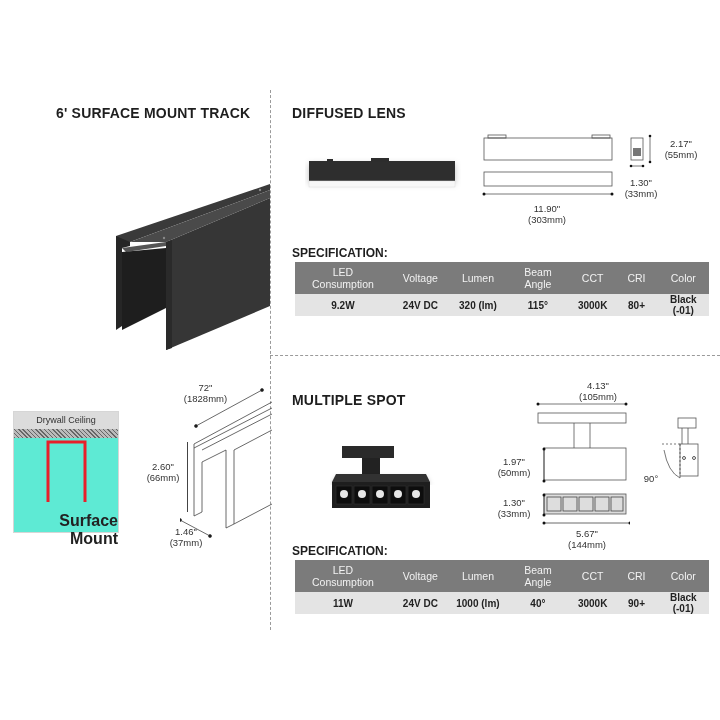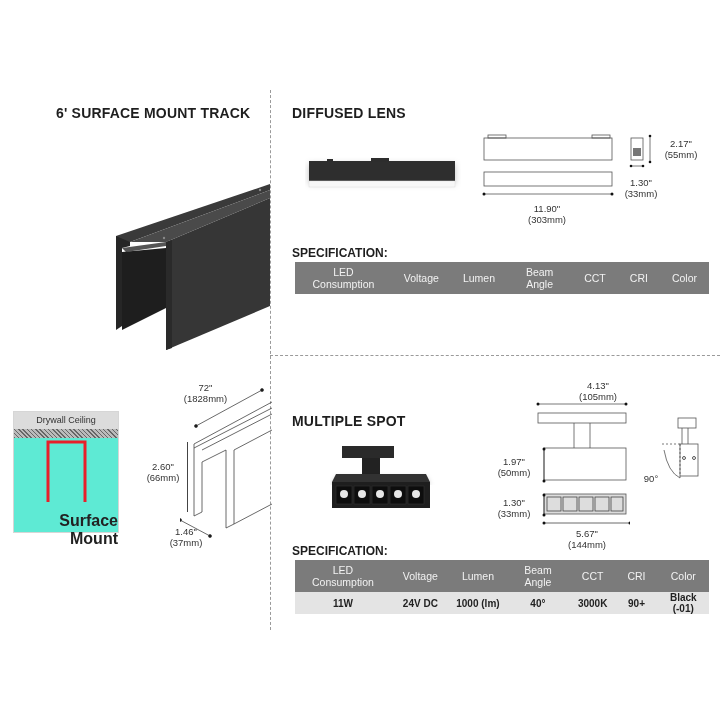--- a/index.html
+++ b/index.html
@@ -148,24 +148,33 @@
   <tbody>
       <tr>
     <th>LED Consumption</th>
     <th>Voltage</th>
     <th>Lumen</th>
     <th>Beam Angle</th>
     <th>CCT</th>
     <th>CRI</th>
     <th>Color</th>
   </tr>
+  <tr>
+    <td>9.2W</td>
+    <td>24V DC</td>
+    <td>320 (lm)</td>
+    <td>115°</td>
+    <td>3000K</td>
+    <td>80+</td>
+    <td>Black (-01)</td>
+  </tr>
 </tbody>
   </table>
 
-<div class="abs title" style="left:292px;top:392px;margin-top:21px;">MULTIPLE SPOT</div>
+<div class="abs title" style="left:292px;top:392px;">MULTIPLE SPOT</div>
 
 <svg class="abs" style="left:330px;top:446px;" width="108" height="70">
   <defs>
       <filter id="sh2" x="-10%" y="-20%" width="120%" height="150%">
         <feDropShadow dx="0" dy="3" stdDeviation="2.5" flood-color="#000" flood-opacity="0.25"></feDropShadow>
       </filter>
     </defs>
   <rect x="12" y="0" width="52" height="12" fill="#2a2a2a"></rect>
   <rect x="32" y="12" width="18" height="16" fill="#222"></rect>
   <polygon points="6,28 96,28 100,36 2,36" fill="#333" filter="url(#sh2)"></polygon>

